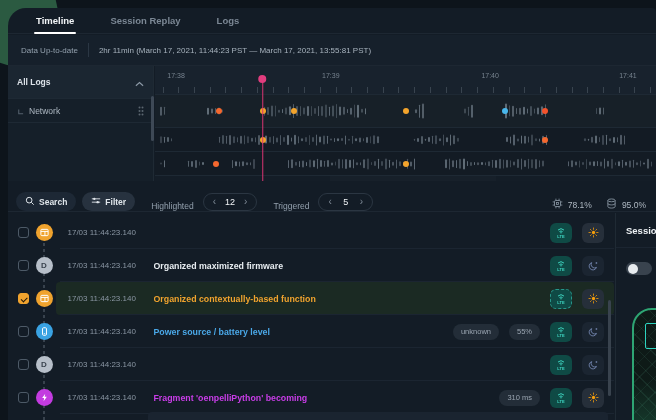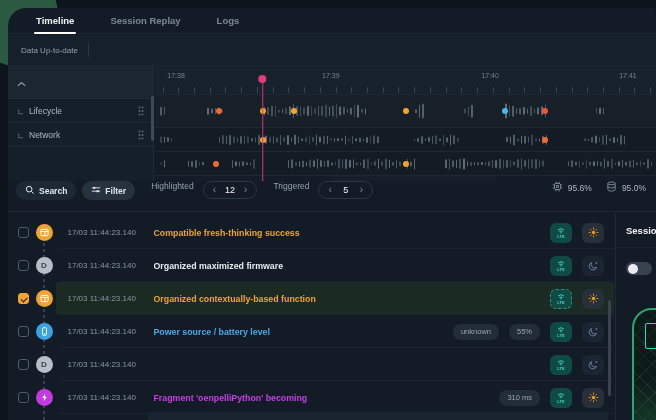--- a/index.html
+++ b/index.html
@@ -59,21 +59,21 @@
     transform:translateY(-50%); background:#7d8a96; }
   .wdot { position:absolute; width:6px; height:6px; border-radius:50%;
     top:50%; transform:translate(-50%,-50%); z-index:3; }
   .playhead { position:absolute; top:13px; bottom:0; width:1.5px;
     background:#d93572; z-index:4; transform:translateX(-50%); cursor:ew-resize; }
   .ph-dot { position:absolute; top:-4px; left:50%; transform:translateX(-50%);
     width:8px; height:8px; border-radius:50%; background:#e13d7e; }
 
   
   .toolbar { position:absolute; left:0; top:173px; width:100%; height:31px;
-    display:flex; align-items:flex-start; padding:0 8px; border-bottom:1px solid #1d2732; }
+    display:flex; align-items:flex-end; padding:0 8px; border-bottom:1px solid #1d2732; }
   .tbtn { height:19px; border-radius:11px; background:#1d2835; display:flex;
     align-items:center; gap:4px; padding:0 9px; font-size:8.5px; font-weight:bold;
     color:#dfe5ea; cursor:pointer; }
   .tbtn.filter { background:#27323f; margin-left:6px; }
   .tlabel { font-size:8.5px; color:#93a0ad; margin-left:16px; }
   .stepper { height:18px; border:1px solid #2b3642; border-radius:10px;
     display:flex; align-items:center; gap:9px; padding:0 9px; margin-left:9px; }
   .chev { font-size:10px; color:#7e8a96; line-height:1; cursor:pointer; }
   .stepval { font-size:9px; font-weight:normal; color:#f2f5f7; min-width:10px; text-align:center; }
   .stats { margin-left:auto; display:flex; align-items:center; gap:14px; padding-right:2px; }
@@ -148,47 +148,29 @@
 
   <div class="tabbar">
     <div class="tab active">Timeline</div>
     <div class="tab">Session Replay</div>
     <div class="tab">Logs</div>
   </div>
 
   <div class="infobar">
     <span class="info-label">Data Up-to-date</span>
     <span class="vdiv"></span>
+    <span class="info-range">2hr 11min (March 17, 2021, 11:44:23 PST — March 17, 2021, 13:55:81 PST)</span>
   </div>
 
   <div class="tl-left">
     <div class="tl-row parent">
+      <span class="lbl">All Logs</span>
       <span>
         <svg viewBox="0 0 10 6" width="9" height="6">
             <polyline points="1,5 5,1.4 9,5" fill="none" stroke="#8b98a5" stroke-width="1.3"></polyline>
-          </svg>
-      </span>
-    </div>
-    <div class="tl-row child">
-      <span>
-        <svg viewBox="0 0 8 8" width="7" height="7">
-            <path d="M2 0.5v5h5" fill="none" stroke="#55616e" stroke-width="1.2"></path>
-          </svg>
-      </span>
-      <span class="lbl">Lifecycle</span>
-      <span>
-        <svg viewBox="0 0 6 10" width="6" height="10">
-            <g fill="#5b6670">
-              <circle cx="1.5" cy="1.5" r="1"></circle>
-              <circle cx="4.5" cy="1.5" r="1"></circle>
-              <circle cx="1.5" cy="5" r="1"></circle>
-              <circle cx="4.5" cy="5" r="1"></circle>
-              <circle cx="1.5" cy="8.5" r="1"></circle>
-              <circle cx="4.5" cy="8.5" r="1"></circle>
-            </g>
           </svg>
       </span>
     </div>
     <div class="tl-row child">
       <span>
         <svg viewBox="0 0 8 8" width="7" height="7">
             <path d="M2 0.5v5h5" fill="none" stroke="#55616e" stroke-width="1.2"></path>
           </svg>
       </span>
       <span class="lbl">Network</span>
@@ -560,21 +542,21 @@
                 <line x1="9" y1="0.8" x2="9" y2="3.2"></line>
                 <line x1="5" y1="10.8" x2="5" y2="13.2"></line>
                 <line x1="9" y1="10.8" x2="9" y2="13.2"></line>
                 <line x1="0.8" y1="5" x2="3.2" y2="5"></line>
                 <line x1="0.8" y1="9" x2="3.2" y2="9"></line>
                 <line x1="10.8" y1="5" x2="13.2" y2="5"></line>
                 <line x1="10.8" y1="9" x2="13.2" y2="9"></line>
               </g>
             </svg>
         </span>
-        <span>95.6%</span>
+        <span>78.1%</span>
       </div>
       <div class="stat">
         <span>
           <svg viewBox="0 0 14 14" width="11" height="11">
               <ellipse cx="7" cy="3" rx="4.6" ry="1.8" fill="none" stroke="#8b98a5" stroke-width="1.1"></ellipse>
               <path d="M2.4 3v8c0 1 2.06 1.8 4.6 1.8s4.6-.8 4.6-1.8V3" fill="none" stroke="#8b98a5" stroke-width="1.1"></path>
               <path d="M2.4 7c0 1 2.06 1.8 4.6 1.8S11.6 8 11.6 7" fill="none" stroke="#8b98a5" stroke-width="1.1"></path>
             </svg>
         </span>
         <span>95.0%</span>
@@ -588,21 +570,20 @@
         <div class="log-row">
           <span class="cb"></span>
           <span class="circ" style="background:#f0a32e">
             <svg viewBox="0 0 10 10" width="9" height="9">
               <rect x="1" y="1.5" width="8" height="7" rx="1" fill="none" stroke="#fff" stroke-width="1.1"></rect>
               <line x1="1" y1="3.8" x2="9" y2="3.8" stroke="#fff" stroke-width="1.1"></line>
               <line x1="5.5" y1="3.8" x2="5.5" y2="8.5" stroke="#fff" stroke-width="1.1"></line>
             </svg>
           </span>
           <span class="ts">17/03 11:44:23.140</span>
-          <span class="ttl" style="color:#f0a32e">Compatible fresh-thinking success</span>
           <span class="rbadges">
             <span class="sq lte">
               <svg viewBox="0 0 16 14" width="14" height="13">
                 <g stroke="#3ed6c2" stroke-width="1.1" fill="none">
                   <path d="M4.6 4.2a5 5 0 0 1 6.8 0"></path>
                   <path d="M6.2 6a2.8 2.8 0 0 1 3.6 0"></path>
                 </g>
                 <circle cx="8" cy="7.3" r="0.8" fill="#3ed6c2"></circle>
                 <text x="8" y="13" font-size="4.6" fill="#3ed6c2" text-anchor="middle" font-weight="bold">LTE</text>
               </svg>

